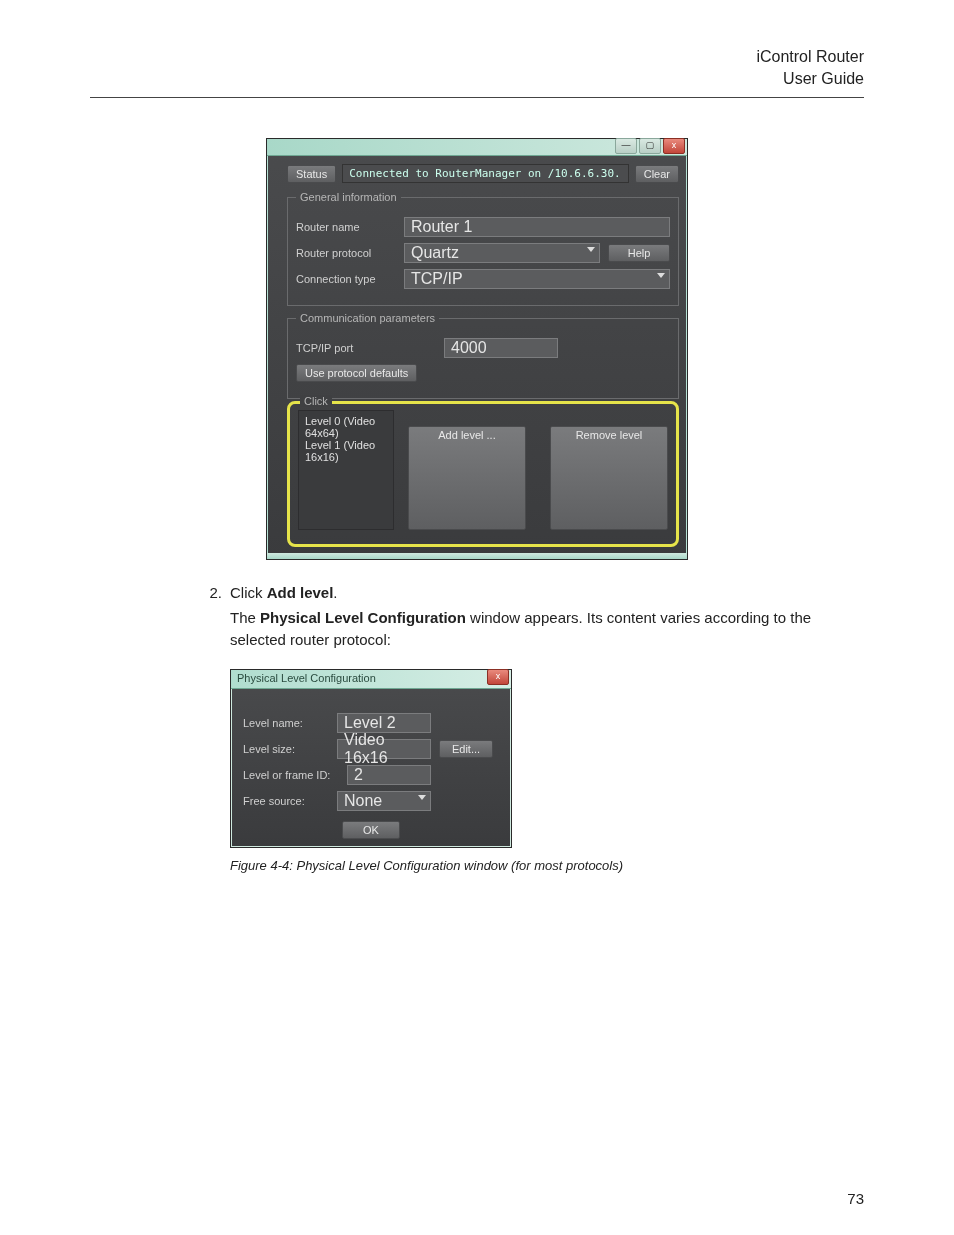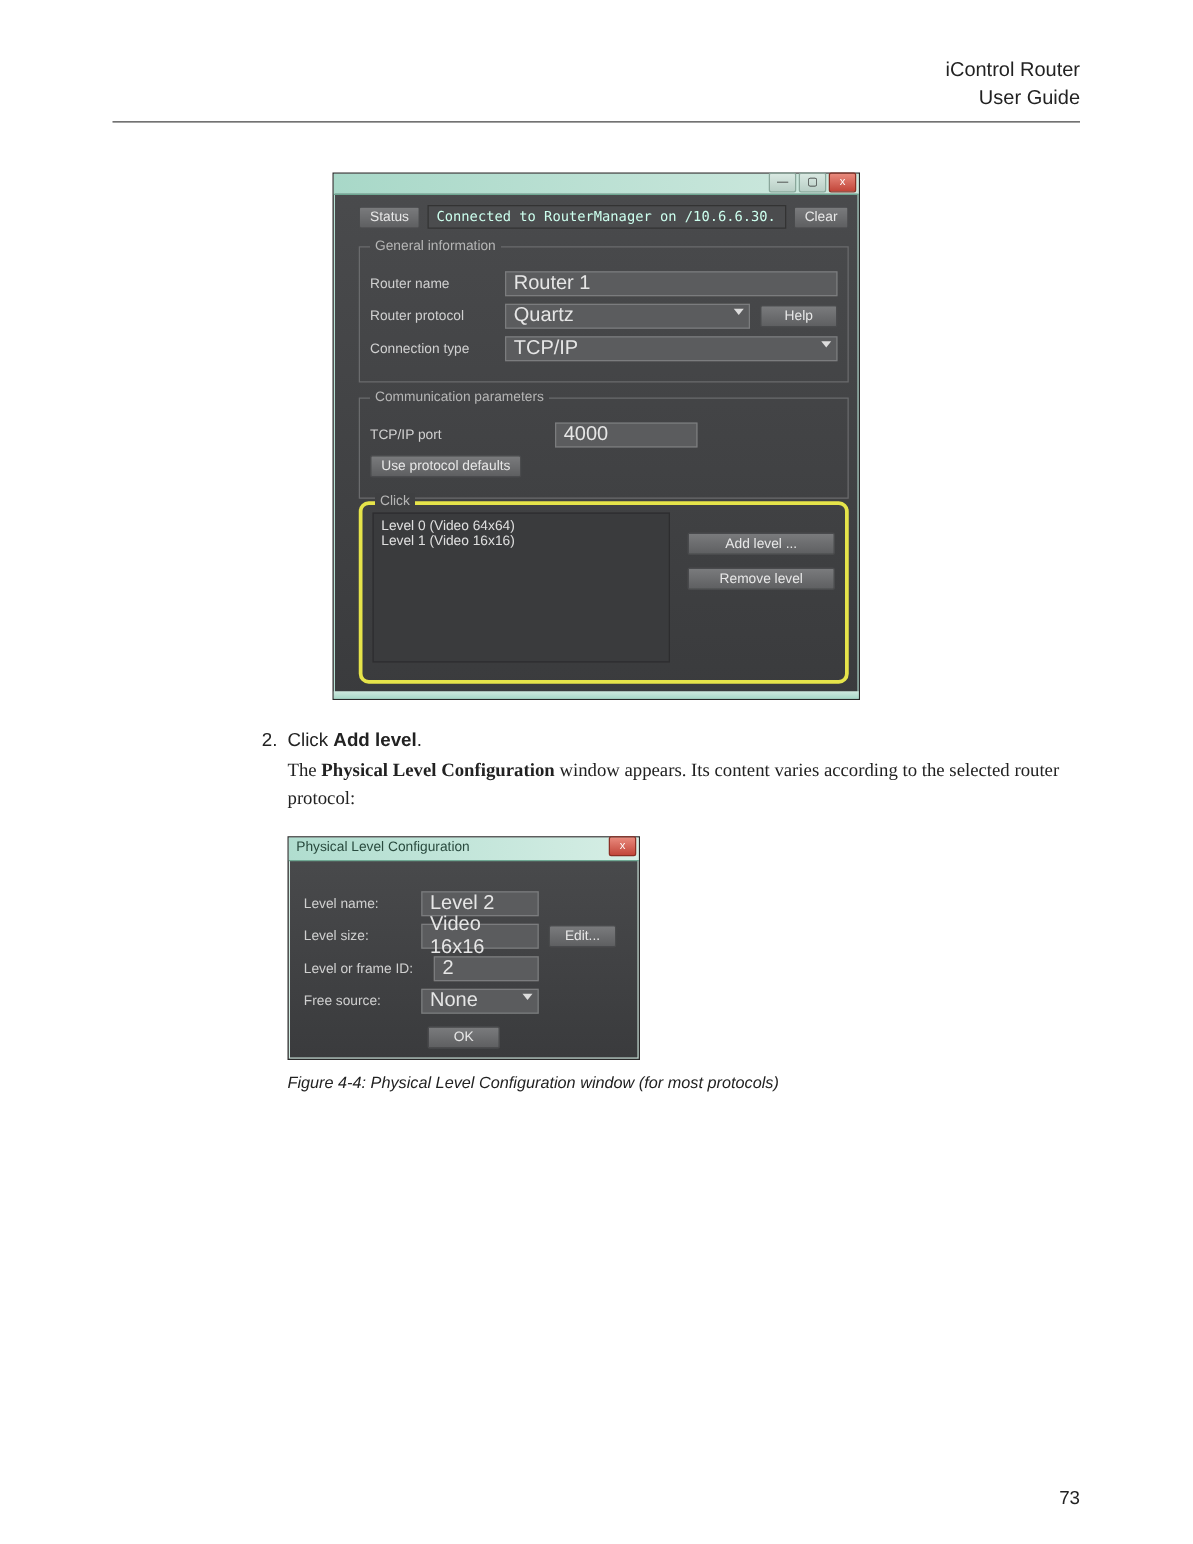--- a/index.html
+++ b/index.html
@@ -45,27 +45,27 @@
   .lbl-w{width:140px;}
   .fld{flex:1;background:var(--field-bg);border:1px solid var(--field-border);color:var(--field-text);
     padding:2px 6px;height:14px;font-size:16px;display:flex;align-items:center;}
   .fld.sel{position:relative;}
   .caret{position:absolute;right:4px;top:3px;width:0;height:0;border-left:4px solid transparent;border-right:4px solid transparent;border-top:5px solid #ddd;}
   .small-fld{width:100px;flex:none;}
   .levels-box{position:relative;border:3px solid var(--highlight);border-radius:8px;padding:6px 8px 14px 8px;margin:-2px 0 0 0;}
   .levels-legend{position:absolute;top:-9px;left:10px;background:#3f4042;padding:0 4px;color:var(--legend);font-size:11px;}
   .levels-inner{display:flex;gap:14px;}
   .levels-list{flex:1;background:#3a3b3d;border:1px solid #2d2d2f;min-height:110px;padding:4px 6px;color:#e0e0e0;font-size:11px;}
-  .levels-btns{display:flex;flex-direction:column;gap:10px;padding-top:16px;}
+  .levels-btns{display:flex;flex-direction:row;gap:24px;padding-top:16px;}
   .levels-btns .btn{width:100px;}
   .appwin-bottom{height:6px;background:linear-gradient(#cfe9df,#a8d8c8);}
   
   .step{display:flex;gap:8px;margin:24px 0 6px 118px;width:640px;font-size:15px;}
   .stepnum{min-width:14px;text-align:right;}
-  .para{margin:6px 0 0 140px;width:640px;font-size:15px;line-height:1.45;font-family:Liberation Serif, serif;}
+  .para{margin:6px 0 0 140px;width:640px;font-size:15px;line-height:1.45;}
   
   .dlg2-wrap{margin:18px 0 0 140px;}
   .dlg2{width:280px;background:linear-gradient(#4a4b4d,#3a3b3d);border:1px solid #2a2a2a;box-shadow:0 0 0 1px #cfe9df inset;}
   .dlg2 .titlebar{height:18px;background:linear-gradient(90deg,#b0ddcf,#d6eee5);}
   .dlg2 .title-txt{position:absolute;left:6px;top:2px;font-size:11px;color:#294a3e;}
   .dlg2 .body{padding:18px 12px 8px 12px;font-size:11px;color:#ddd;}
   .dlg2 .row .lbl{width:86px;}
   .dlg2 .row .fld{width:80px;flex:none;}
   .dlg2 .btn-sm{width:44px;padding:2px 4px;font-size:11px;}
   .dlg2 .okrow{display:flex;justify-content:center;margin-top:10px;}

